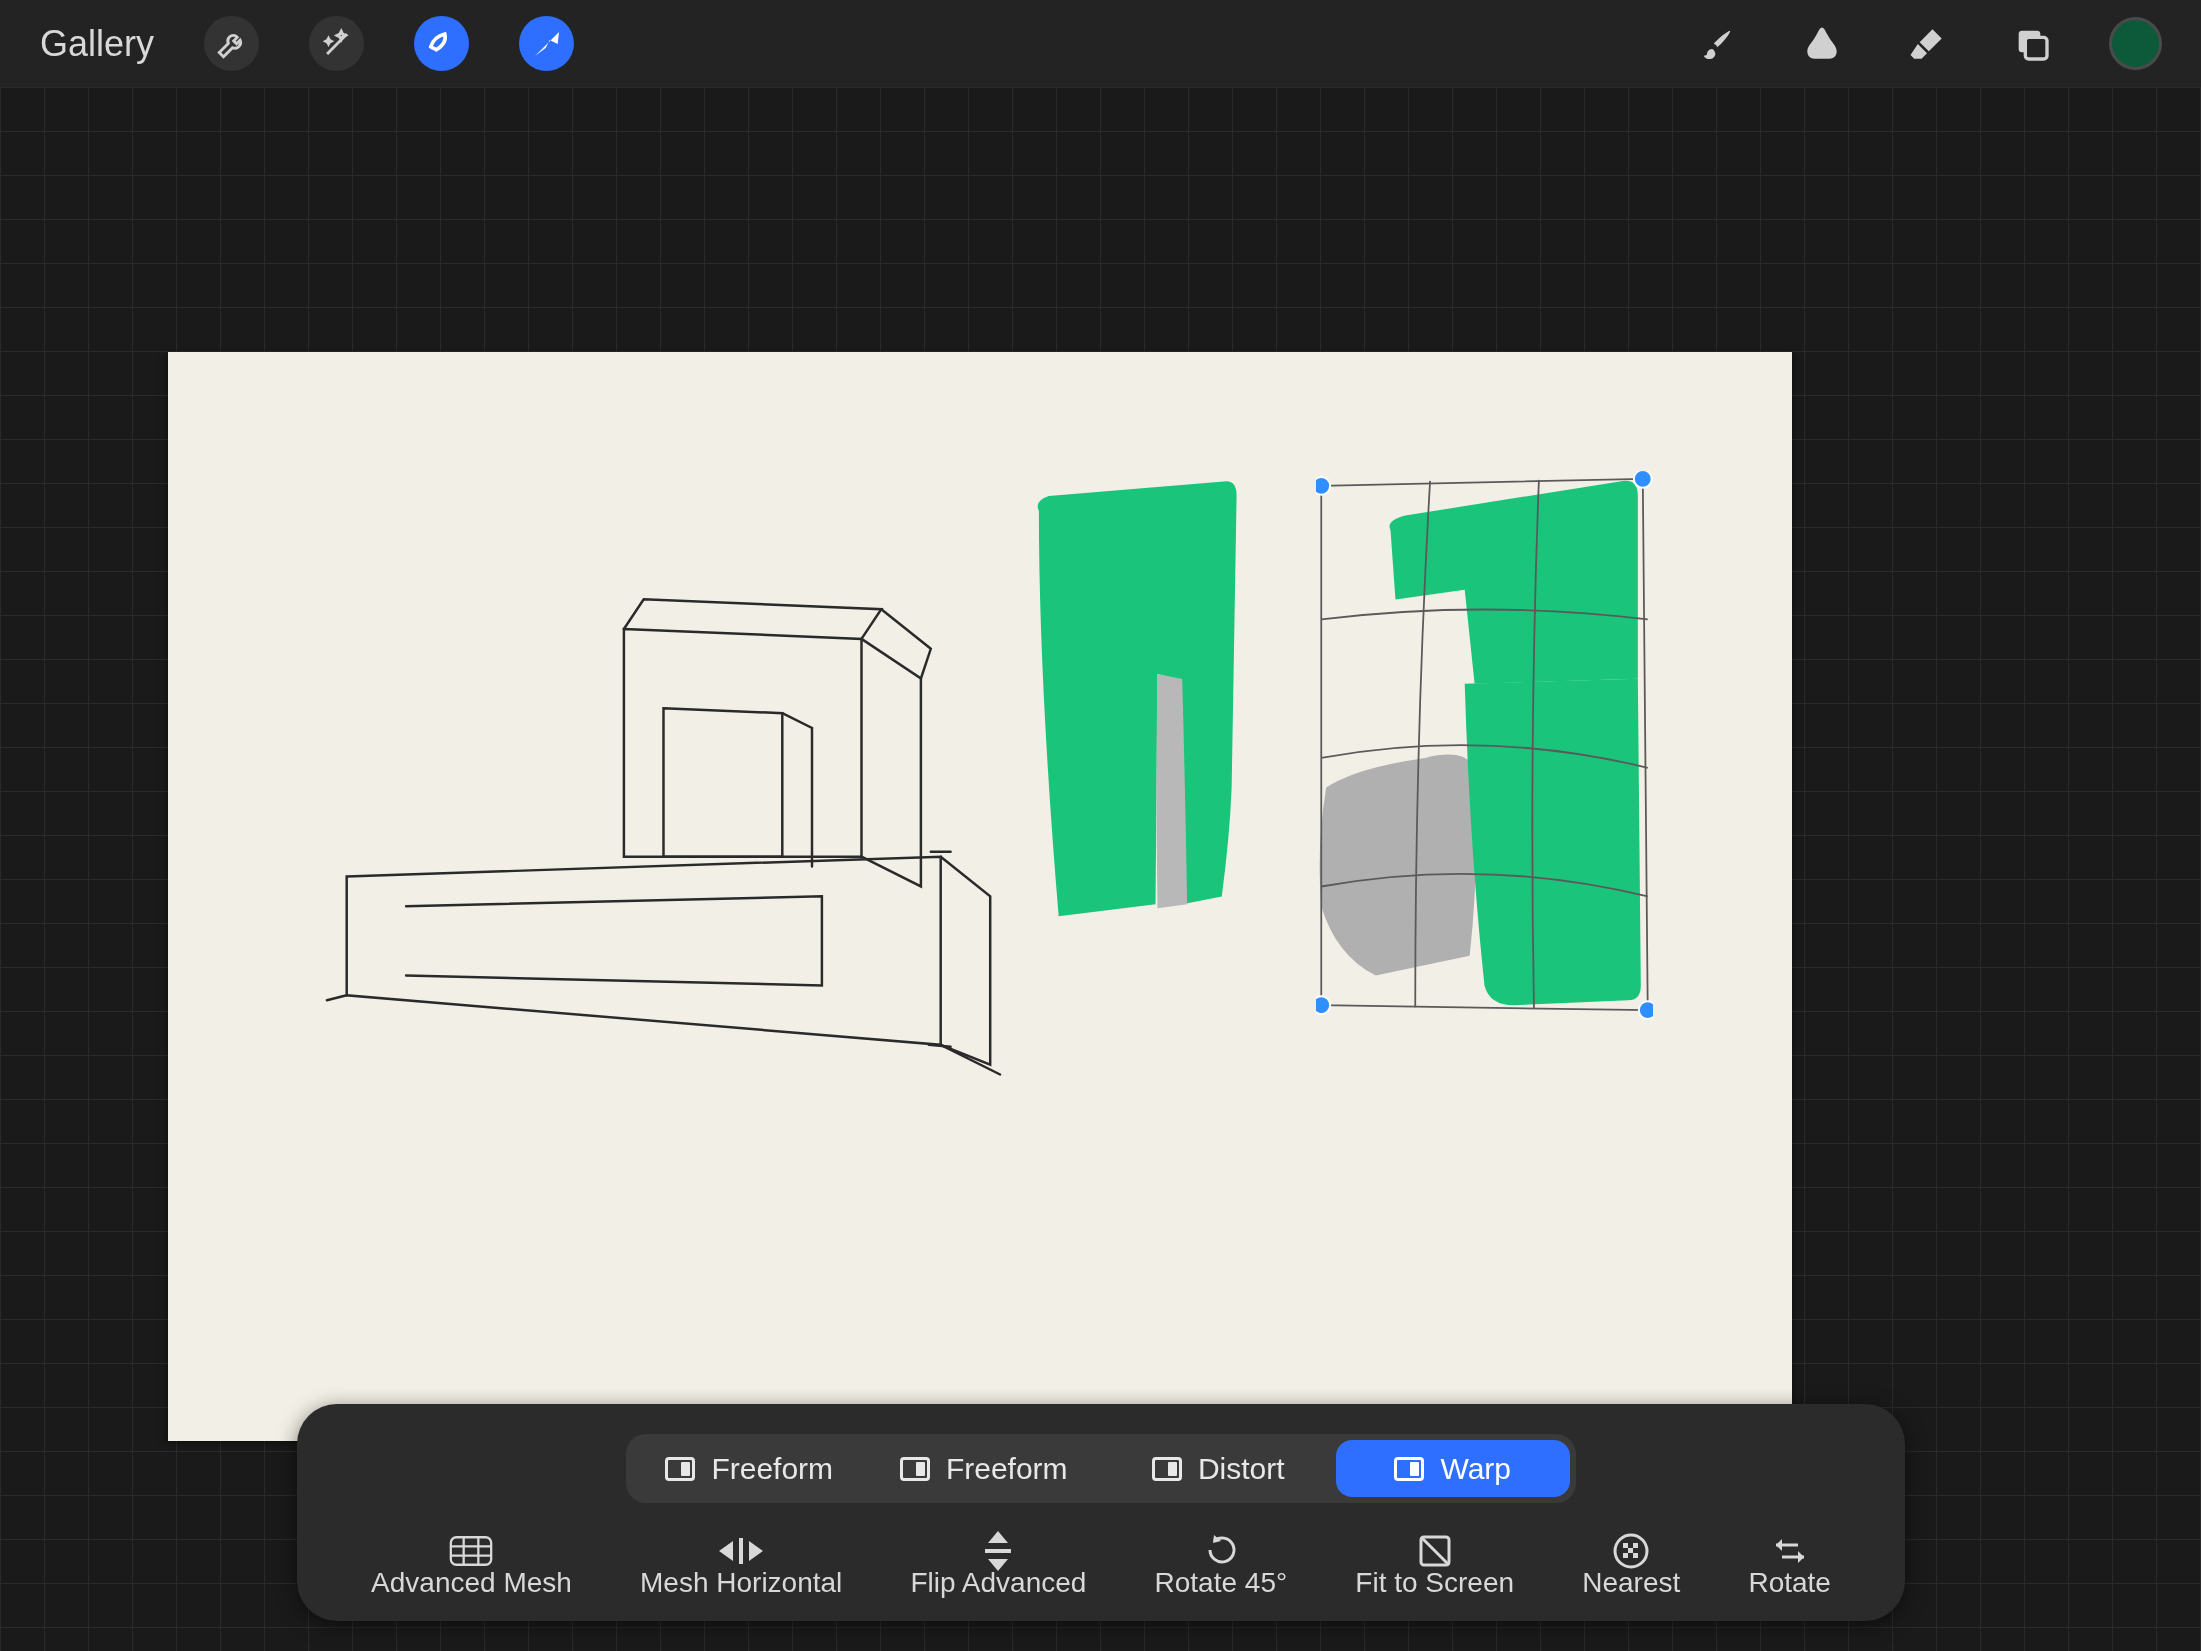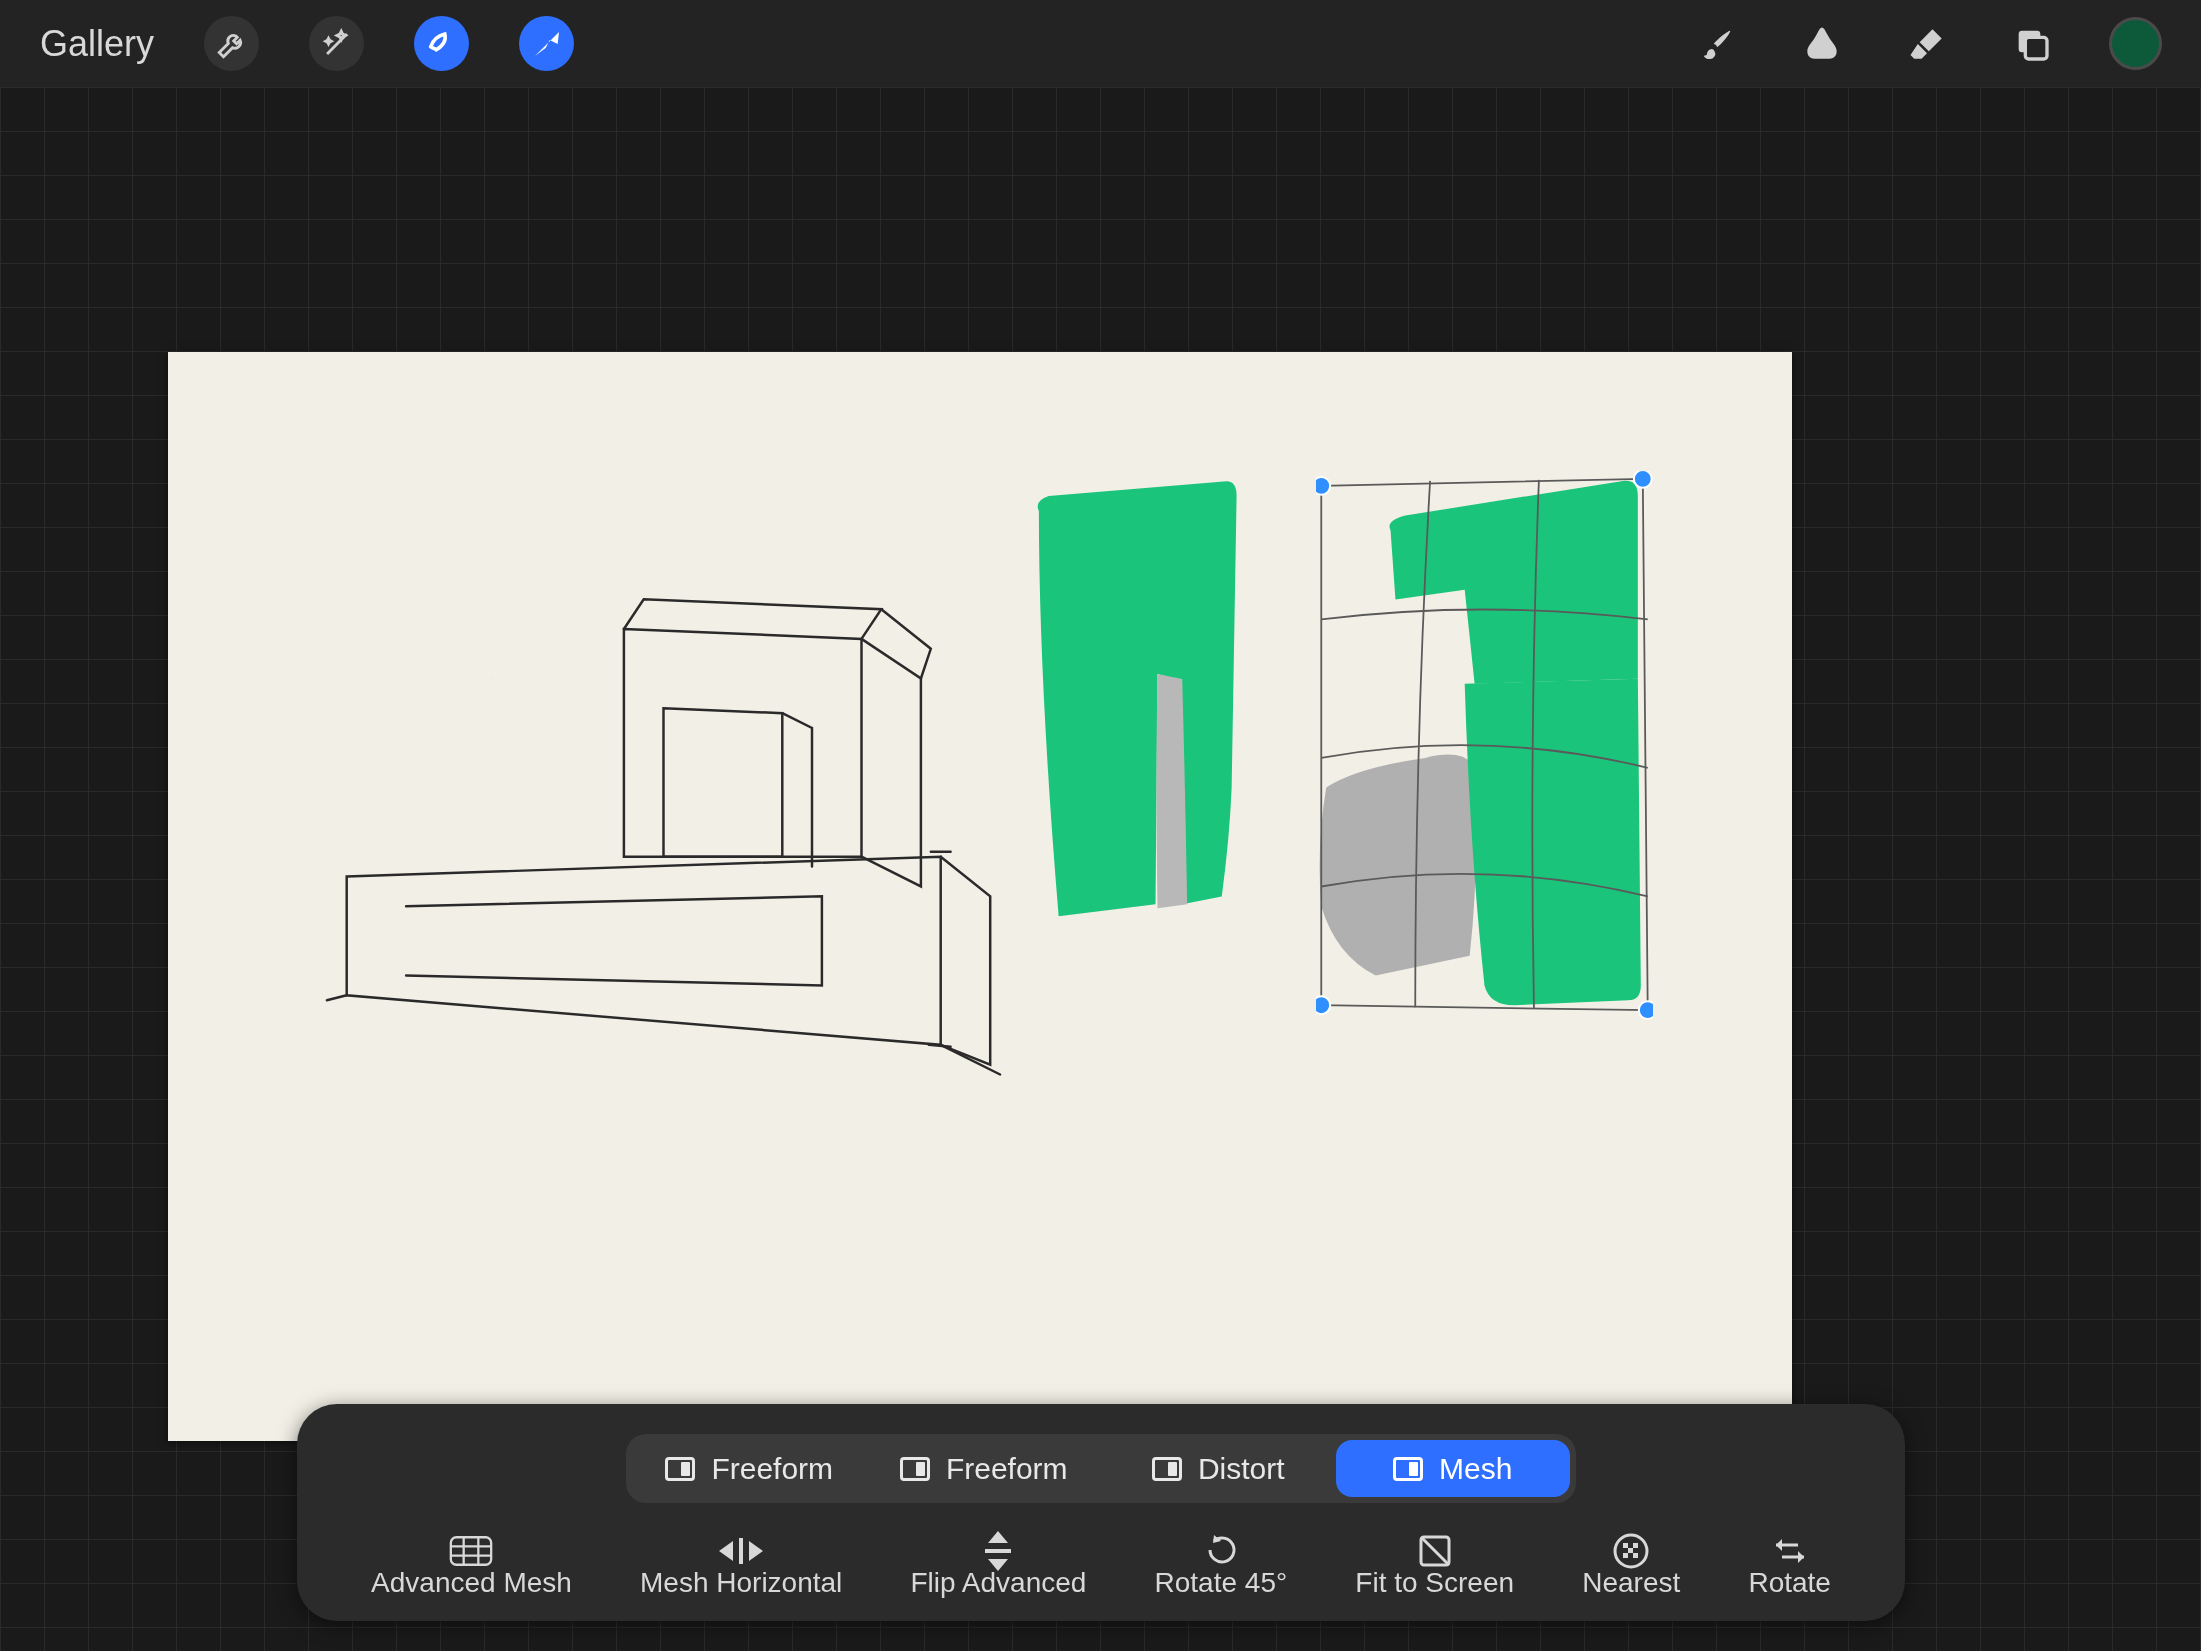--- a/index.html
+++ b/index.html
@@ -259,21 +259,21 @@
     <div class="mode-option">
       <span class="mode-icon"></span>
       <span>Freeform</span>
     </div>
     <div class="mode-option">
       <span class="mode-icon"></span>
       <span>Distort</span>
     </div>
     <div class="mode-option selected">
       <span class="mode-icon"></span>
-      <span>Mesh</span>
+      <span>Warp</span>
     </div>
   </div>
 
   <div class="action-row">
     <div class="action-item">
       <div class="action-icon">
         <svg width="48" height="34" viewBox="0 0 48 34" fill="none" stroke="#d8d8d8" stroke-width="2.5">
             <rect x="2" y="2" width="44" height="30" rx="6"></rect>
             <path d="M2 12h44M2 22h44M16 2v30M32 2v30"></path>
           </svg>

